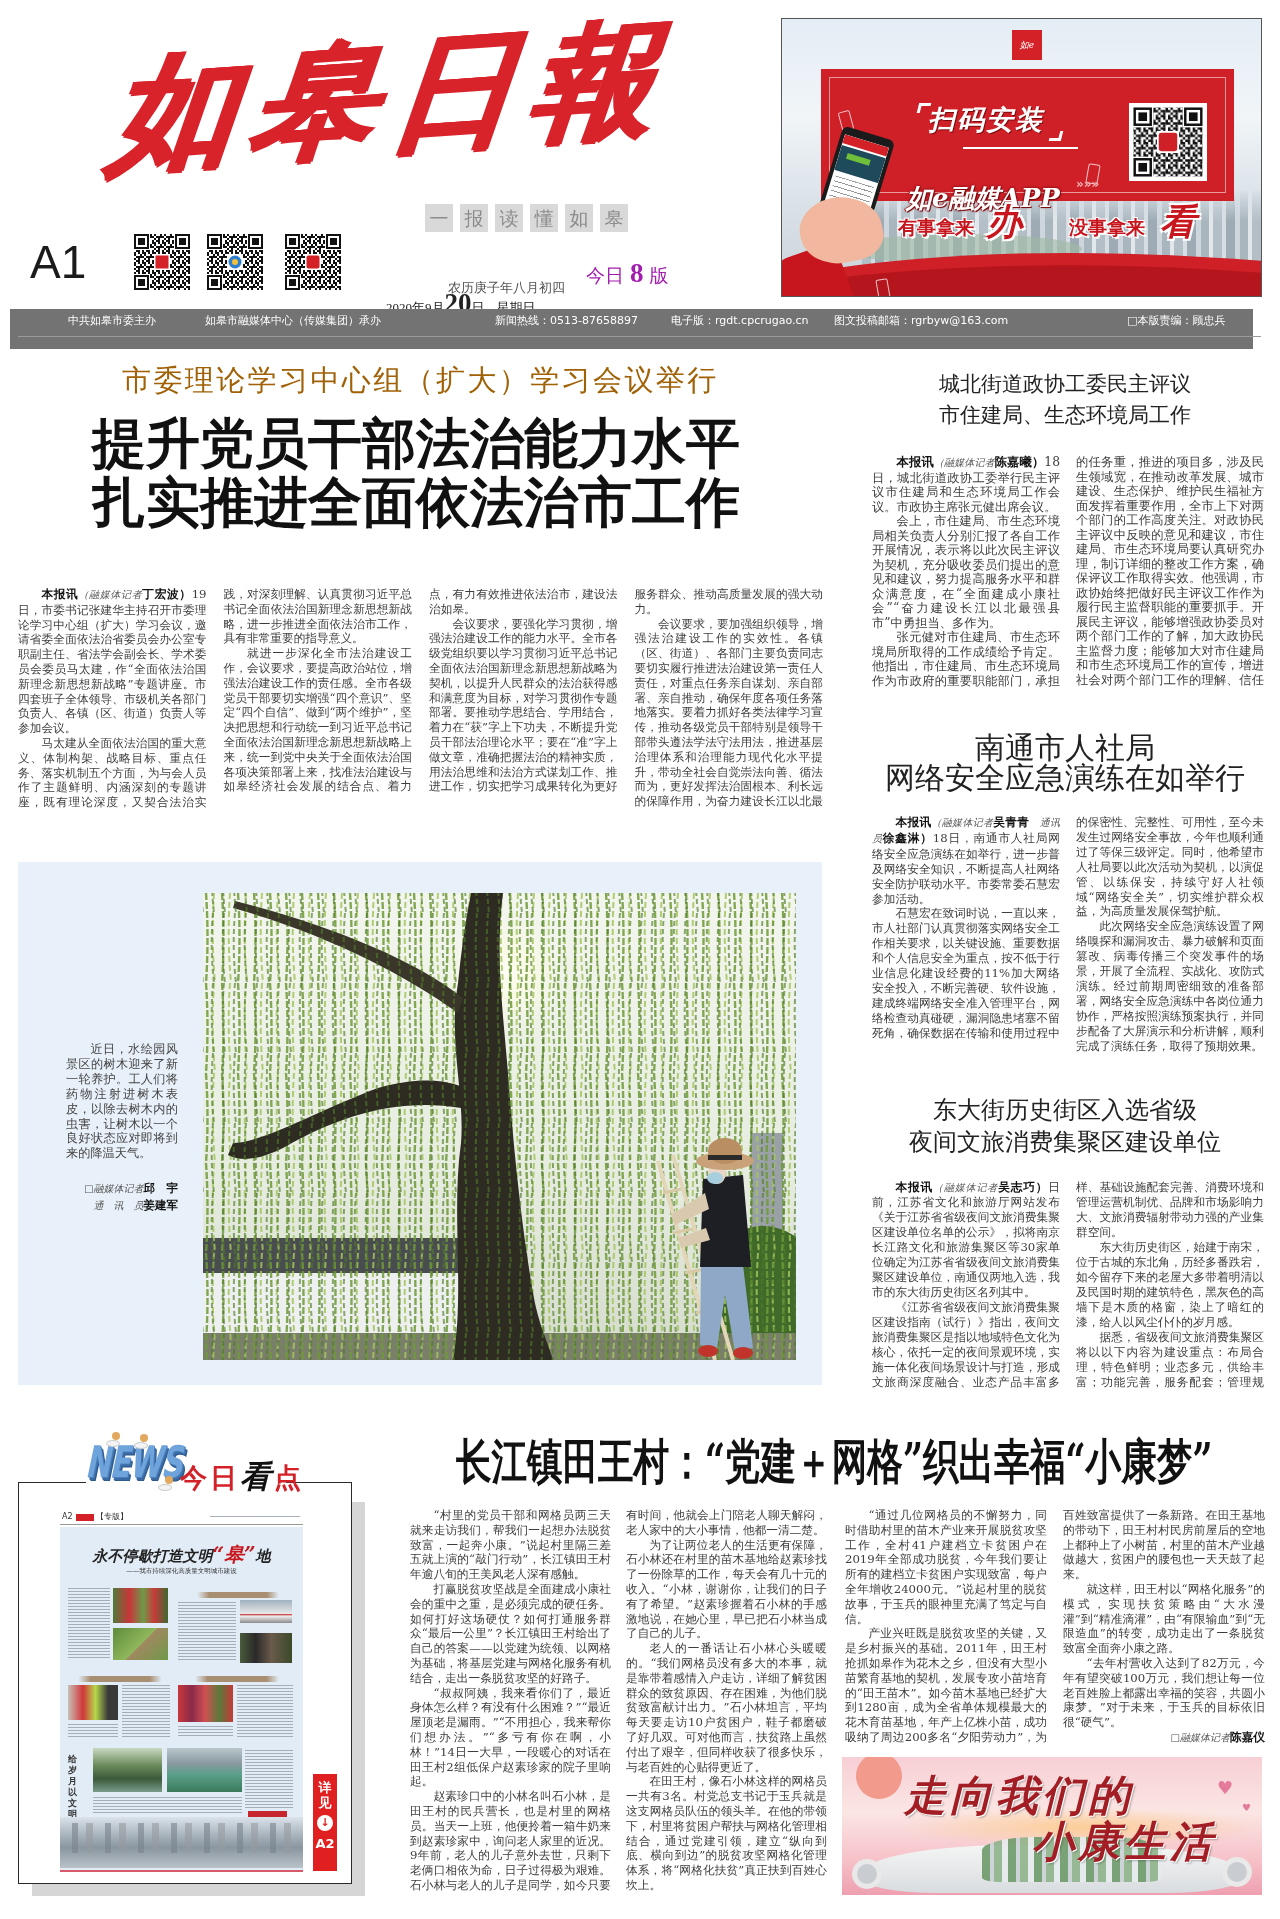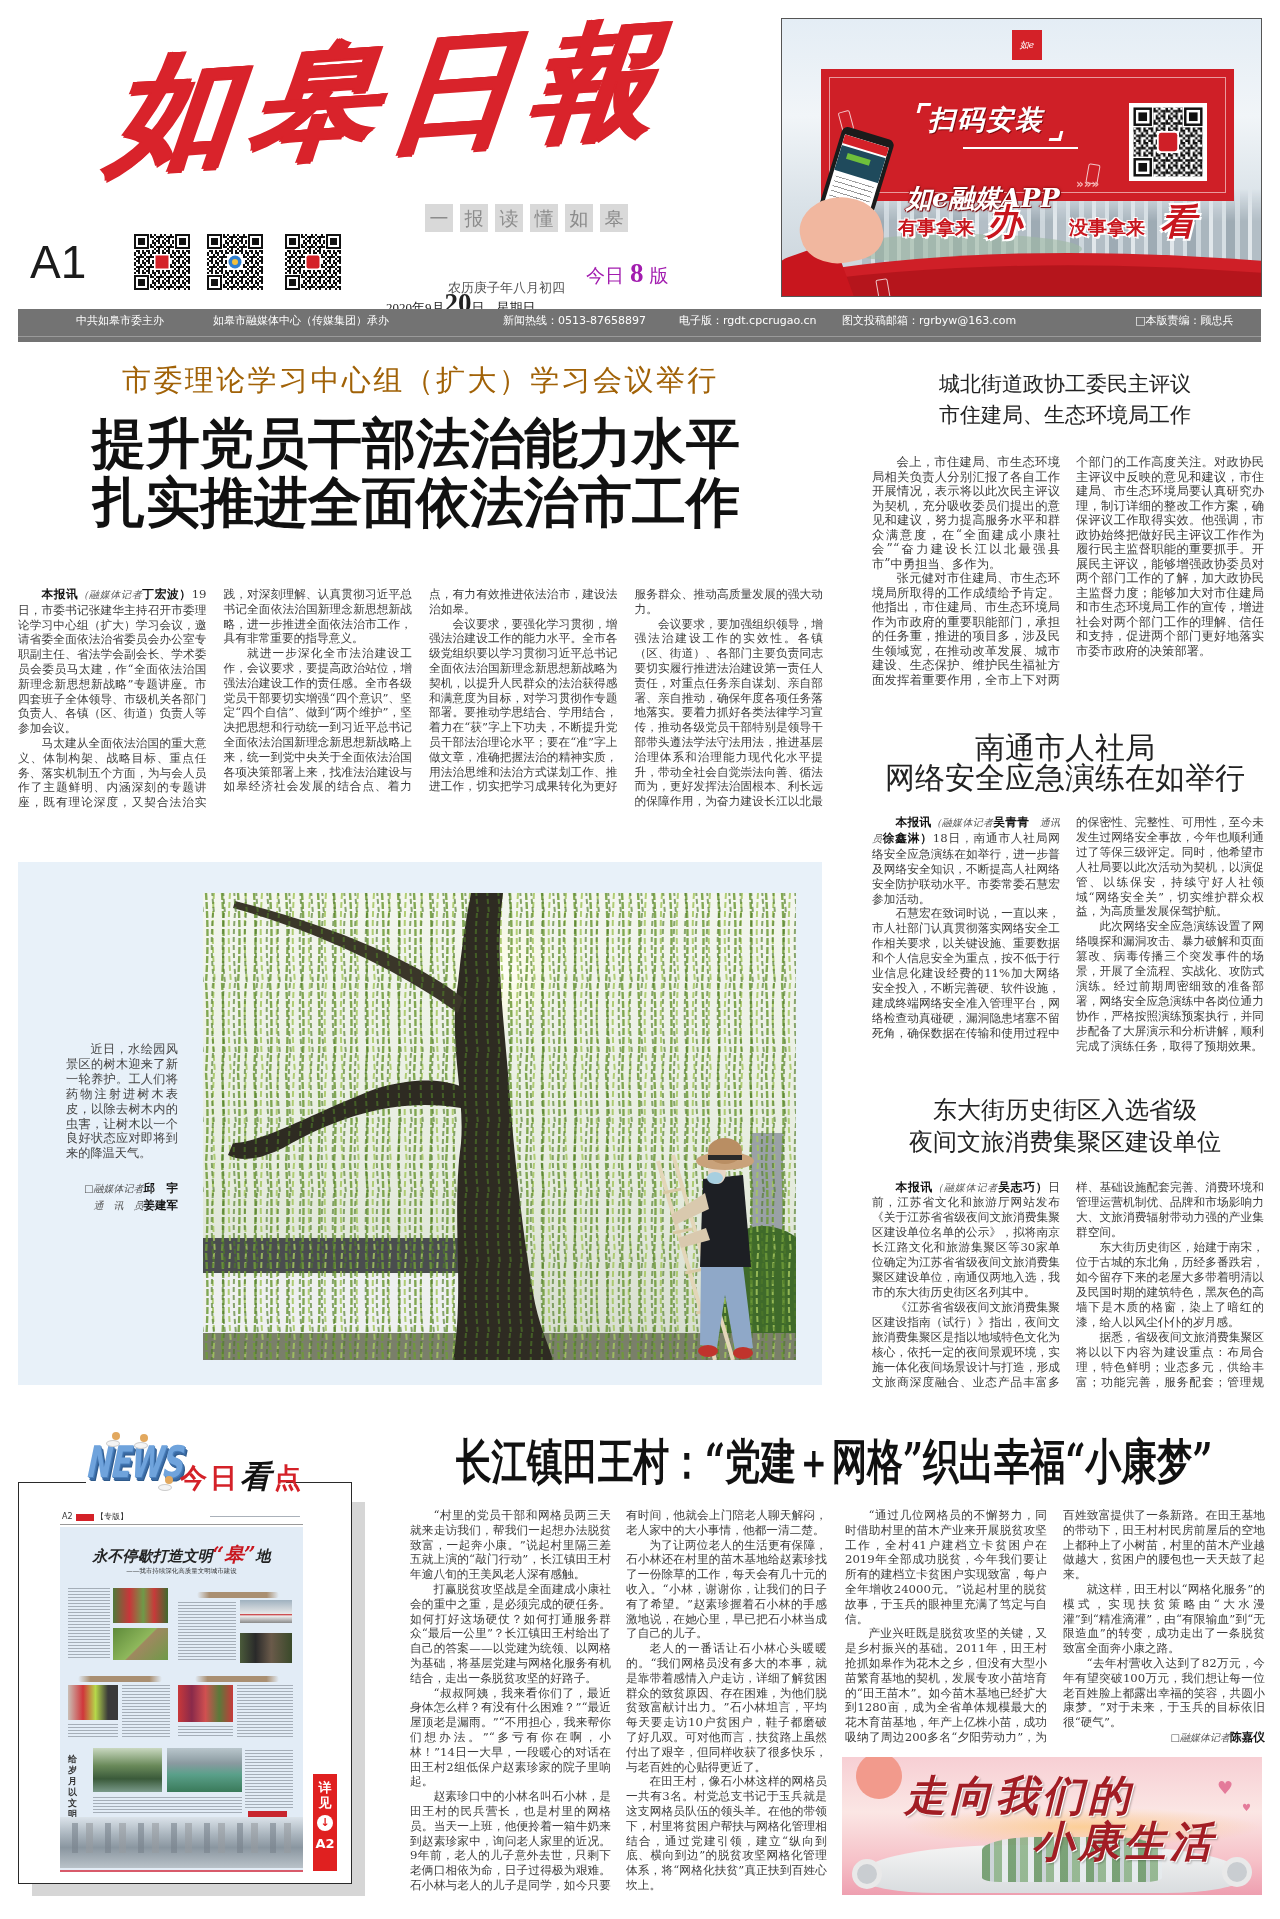--- a/index.html
+++ b/index.html
@@ -38,21 +38,21 @@
 .ad-qr{left:347px;top:84px;width:78px;height:78px;background:#fff;padding:2px;}
 .ad-phone{left:44px;top:112px;width:54px;height:112px;background:#1b1b1b;border-radius:6px;transform:rotate(17deg);}
 .ad-screen{left:4px;top:8px;width:46px;height:96px;background:#fff;overflow:hidden;}
 .ad-hand{left:18px;top:178px;width:82px;height:66px;background:#f1b79f;border-radius:45% 55% 35% 50%;transform:rotate(-12deg);}
 .ad-sleeve{left:-6px;top:232px;width:70px;height:60px;background:#c8161e;border-radius:30% 40% 0 0;transform:rotate(-20deg);}
 .ad-deco{width:12px;height:20px;border:1.5px solid rgba(255,255,255,.75);border-radius:2px;}
 .ad-slogan{font:bold 19px/24px "DejaVu Sans",sans-serif;color:#c8161e;white-space:nowrap;text-shadow:-1px -1px 0 #fff,1px -1px 0 #fff,-1px 1px 0 #fff,1px 1px 0 #fff,2px 2px 0 #fff;}
 .ad-big{font:italic bold 36px/40px "DejaVu Serif",serif;color:#c8161e;text-shadow:-2px -2px 0 #fff,2px -2px 0 #fff,-2px 2px 0 #fff,2px 2px 0 #fff;}
 
 
-.info-bar{left:18px;top:309px;width:1243px;height:33px;background:#737373;color:#fff;font:11px/23px "DejaVu Sans",sans-serif;}
+.info-bar{left:10px;top:309px;width:1243px;height:40px;background:#737373;color:#fff;font:11px/23px "DejaVu Sans",sans-serif;}
 .info-bar span{position:absolute;top:0;white-space:nowrap;}
 .info-rule{left:18px;top:336px;width:1243px;height:1px;background:#9a9a9a;}
 
 
 .body-text{font-family:"DejaVu Serif",serif;font-size:11.7px;line-height:14.8px;color:#3d3d3d;text-align:justify;overflow:hidden;column-fill:auto;}
 .body-text p{text-indent:2em;}
 .lede{font-weight:bold;color:#111;}
 .role{font-size:10px;font-style:italic;color:#555;}
 .rname{font-weight:bold;color:#111;}
 
@@ -266,20 +266,21 @@
   <p>就进一步深化全市法治建设工作，会议要求，要提高政治站位，增强法治建设工作的责任感。全市各级党员干部要切实增强“四个意识”、坚定“四个自信”、做到“两个维护”，坚决把思想和行动统一到习近平总书记全面依法治国新理念新思想新战略上来，统一到党中央关于全面依法治国各项决策部署上来，找准法治建设与如皋经济社会发展的结合点、着力点，有力有效推进依法治市，建设法治如皋。</p>
   <p>会议要求，要强化学习贯彻，增强法治建设工作的能力水平。全市各级党组织要以学习贯彻习近平总书记全面依法治国新理念新思想新战略为契机，以提升人民群众的法治获得感和满意度为目标，对学习贯彻作专题部署。要推动学思结合、学用结合，着力在“获”字上下功夫，不断提升党员干部法治理论水平；要在“准”字上做文章，准确把握法治的精神实质，用法治思维和法治方式谋划工作、推进工作，切实把学习成果转化为更好服务群众、推动高质量发展的强大动力。</p>
   <p>会议要求，要加强组织领导，增强法治建设工作的实效性。各镇（区、街道）、各部门主要负责同志要切实履行推进法治建设第一责任人责任，对重点任务亲自谋划、亲自部署、亲自推动，确保年度各项任务落地落实。要着力抓好各类法律学习宣传，推动各级党员干部特别是领导干部带头遵法学法守法用法，推进基层治理体系和治理能力现代化水平提升，带动全社会自觉崇法向善、循法而为，更好发挥法治固根本、利长远的保障作用，为奋力建设长江以北最强县市打下坚实基础、贡献法治力量。</p>
 </div>
 
 <div class="abs side-title s0-title">
   <div>城北街道政协工委民主评议</div>
   <div>市住建局、生态环境局工作</div>
 </div>
 <div class="abs body-text side-body s0-body">
+  <p><span class="lede">本报讯</span><span class="role">（融媒体记者</span><span class="rname">陈嘉曦）</span><span>18日，城北街道政协工委举行民主评议市住建局和生态环境局工作会议。市政协主席张元健出席会议。</span></p>
   <p>会上，市住建局、市生态环境局相关负责人分别汇报了各自工作开展情况，表示将以此次民主评议为契机，充分吸收委员们提出的意见和建议，努力提高服务水平和群众满意度，在“全面建成小康社会”“奋力建设长江以北最强县市”中勇担当、多作为。</p>
   <p>张元健对市住建局、市生态环境局所取得的工作成绩给予肯定。他指出，市住建局、市生态环境局作为市政府的重要职能部门，承担的任务重，推进的项目多，涉及民生领域宽，在推动改革发展、城市建设、生态保护、维护民生福祉方面发挥着重要作用，全市上下对两个部门的工作高度关注。对政协民主评议中反映的意见和建议，市住建局、市生态环境局要认真研究办理，制订详细的整改工作方案，确保评议工作取得实效。他强调，市政协始终把做好民主评议工作作为履行民主监督职能的重要抓手。开展民主评议，能够增强政协委员对两个部门工作的了解，加大政协民主监督力度；能够加大对市住建局和市生态环境局工作的宣传，增进社会对两个部门工作的理解、信任和支持，促进两个部门更好地落实市委市政府的决策部署。</p>
 </div>
 
 <div class="abs side-title s1-title">
   <div>南通市人社局</div>
   <div>网络安全应急演练在如举行</div>
 </div>
 <div class="abs body-text side-body s1-body">
   <p><span class="lede">本报讯</span><span class="role">（融媒体记者</span><span class="rname">吴青青</span><span class="role">　通讯员</span><span class="rname">徐鑫淋）</span><span>18日，南通市人社局网络安全应急演练在如举行，进一步普及网络安全知识，不断提高人社网络安全防护联动水平。市委常委石慧宏参加活动。</span></p>

